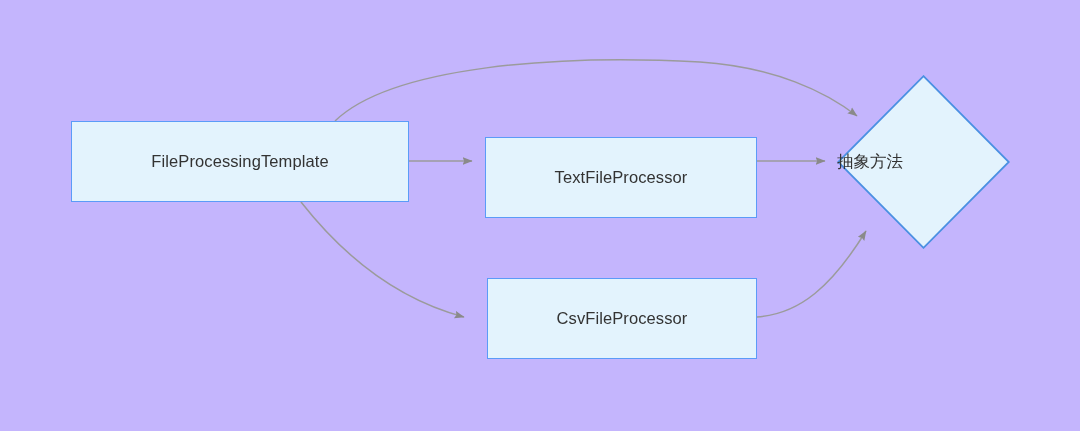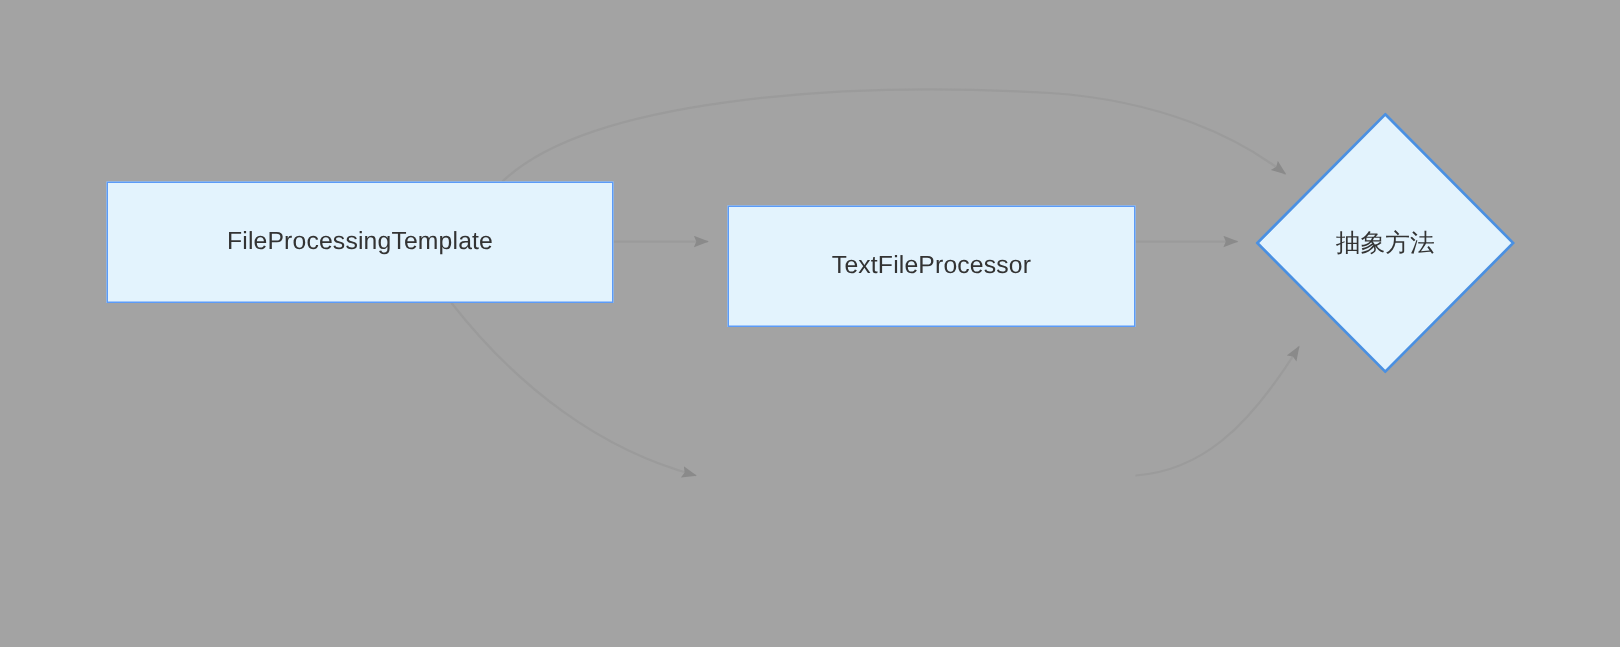--- a/index.html
+++ b/index.html
@@ -7,21 +7,21 @@
     padding: 0;
     background: #ffffff;
   }
   body {
     font-family: "Liberation Sans", "DejaVu Sans", sans-serif;
   }
   #canvas {
     position: relative;
     width: 1080px;
     height: 431px;
-    background: #a3a3a3;
+    background: #c4b5fd;
     overflow: hidden;
   }
   #edges {
     position: absolute;
     left: 0;
     top: 0;
     width: 1080px;
     height: 431px;
   }
   .node {
@@ -39,21 +39,21 @@
   }
   .node-label {
     pointer-events: none;
     white-space: nowrap;
   }
   .diamond-wrap {
     position: absolute;
     z-index: 2;
     display: flex;
     align-items: center;
-    justify-content: center;
+    justify-content: flex-start;
   }
   .diamond-shape {
     position: absolute;
     left: 0;
     top: 0;
     width: 100%;
     height: 100%;
   }
   .diamond-label {
     position: relative;
@@ -87,20 +87,23 @@
   </svg>
 
   <div class="node" style="left:71px; top:121px; width:338px; height:81px;">
     <span class="node-label">FileProcessingTemplate</span>
   </div>
 
   <div class="node" style="left:485px; top:137px; width:272px; height:81px;">
     <span class="node-label">TextFileProcessor</span>
   </div>
 
+  <div class="node" style="left:487px; top:278px; width:270px; height:81px;">
+    <span class="node-label">CsvFileProcessor</span>
+  </div>
 
   <div class="diamond-wrap" style="left:837px; top:75px; width:173px; height:174px;">
     <svg class="diamond-shape" viewBox="0 0 173 174" preserveAspectRatio="none" xmlns="http://www.w3.org/2000/svg">
       <polygon points="86.5,1.2 171.8,87 86.5,172.8 1.2,87" fill="#e3f3fd" stroke="#4a90e2" stroke-width="1.8"></polygon>
     </svg>
     <span class="diamond-label">抽象方法</span>
   </div>
 
 </div>
 

